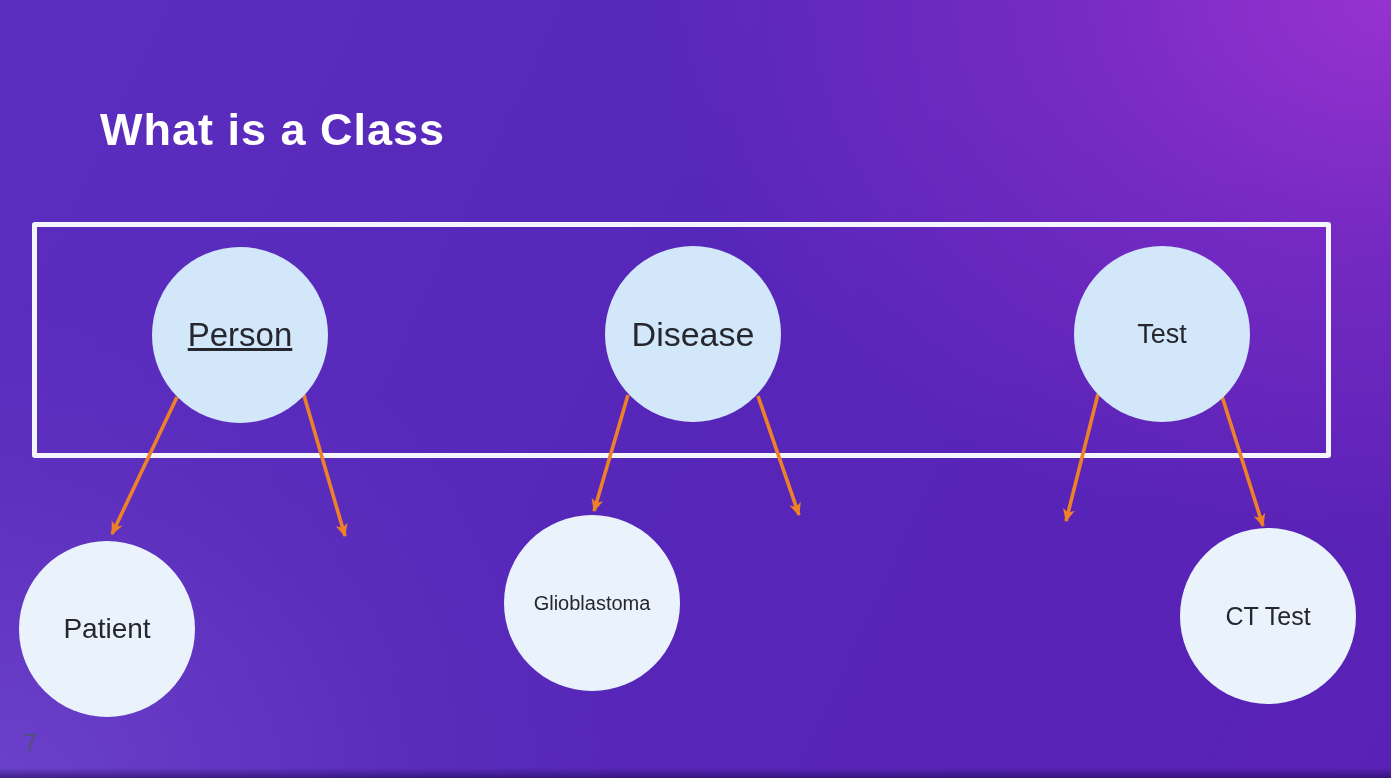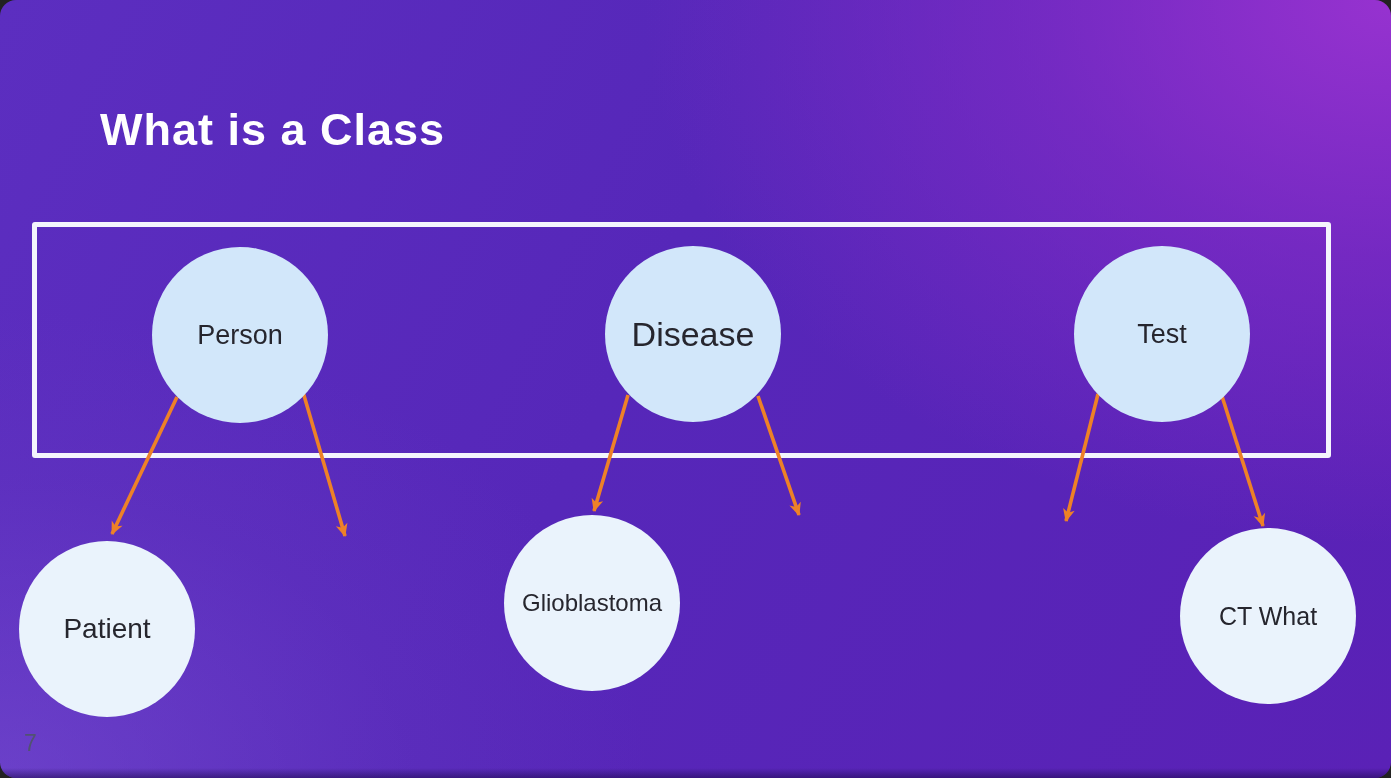--- a/index.html
+++ b/index.html
@@ -10,21 +10,20 @@
   .slide {
     position: relative;
     width: 1391px;
     height: 778px;
     overflow: hidden;
     font-family: "Liberation Sans", sans-serif;
     background:
       radial-gradient(1100px 800px ellipse at 100% 0%, rgba(154,51,209,0.95) 0%, rgba(139,46,203,0.55) 32%, rgba(90,40,185,0) 68%),
       radial-gradient(900px 650px ellipse at 0% 100%, rgba(128,90,216,0.45) 0%, rgba(106,64,196,0.22) 45%, rgba(90,40,185,0) 72%),
       linear-gradient(115deg, #5c2ec0 0%, #5627b9 45%, #5a21b6 100%);
-    border-radius: 16px;
   }
   .slide::after {
     content: "";
     position: absolute;
     left: 0; right: 0; bottom: 0;
     height: 10px;
     background: linear-gradient(to top, rgba(28,8,78,0.55), rgba(28,8,78,0));
     pointer-events: none;
     z-index: 9;
   }
@@ -66,26 +65,26 @@
     align-items: center;
     justify-content: center;
     text-align: center;
     color: #26262e;
     z-index: 4;
   }
   .node.cls  { background: #d2e7fa; }
   .node.inst { background: #eaf3fc; }
   .node span { white-space: pre-line; }
 
-  .n-person          { left: 152px;  top: 247px; font-size: 27px; }
+  .n-person          { left: 152px;  top: 247px; font-size: 33px; text-decoration: underline; }
   .n-disease         { left: 605px;  top: 246px; font-size: 34px; }
   .n-test            { left: 1074px; top: 246px; font-size: 27px; }
   .n-patient         { left: 19px;   top: 541px; font-size: 28px; }
   .n-oncologist      { left: 259px;  top: 541px; font-size: 23px; }
-  .n-glioblastoma    { left: 504px;  top: 515px; font-size: 24px; }
+  .n-glioblastoma    { left: 504px;  top: 515px; font-size: 20px; }
   .n-medulloblastoma { left: 713px;  top: 519px; font-size: 19px; line-height: 1.32; }
   .n-mri             { left: 975px;  top: 524px; font-size: 25px; }
   .n-ctscan          { left: 1180px; top: 528px; font-size: 25px; }
 
   .page-num {
     position: absolute;
     left: 24px;
     top: 730px;
     font-size: 23px;
     color: #4d5663;
@@ -128,18 +127,18 @@
     <span>Test</span>
   </div>
 
   <div class="node inst n-patient">
     <span>Patient</span>
   </div>
   <div class="node inst n-glioblastoma">
     <span>Glioblastoma</span>
   </div>
   <div class="node inst n-ctscan">
-    <span>CT What</span>
+    <span>CT Test</span>
   </div>
 
   <div class="page-num">7</div>
 
 </div>
 
 </body></html>

